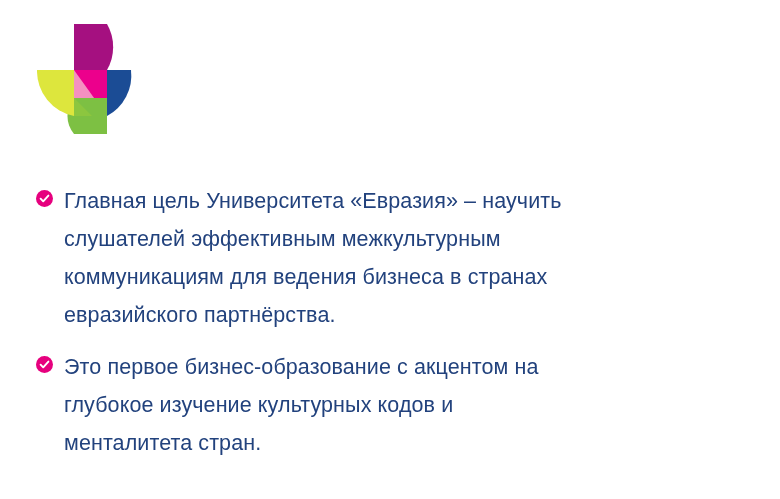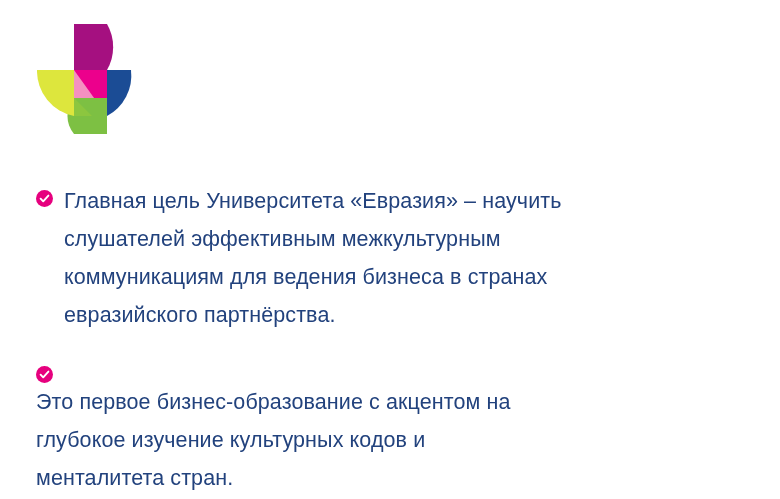--- a/index.html
+++ b/index.html
@@ -40,23 +40,23 @@
   .bullet-list {
     position: absolute;
     left: 50px;
     top: 196px;
     width: 690px;
   }
   .bullet-item {
     position: relative;
     display: flex;
     align-items: flex-start;
-    margin-bottom: 24px;
+    margin-bottom: 14px;
   }
-  .bullet-item:last-child { margin-bottom: 0; flex-direction: column; }
+  .bullet-item:last-child { margin-bottom: 0; }
 
   .check-icon {
     flex: 0 0 auto;
     width: 17px;
     height: 17px;
     margin-top: 8px;
     margin-right: 11px;
   }
   .check-icon svg { display: block; width: 17px; height: 17px; }
 

